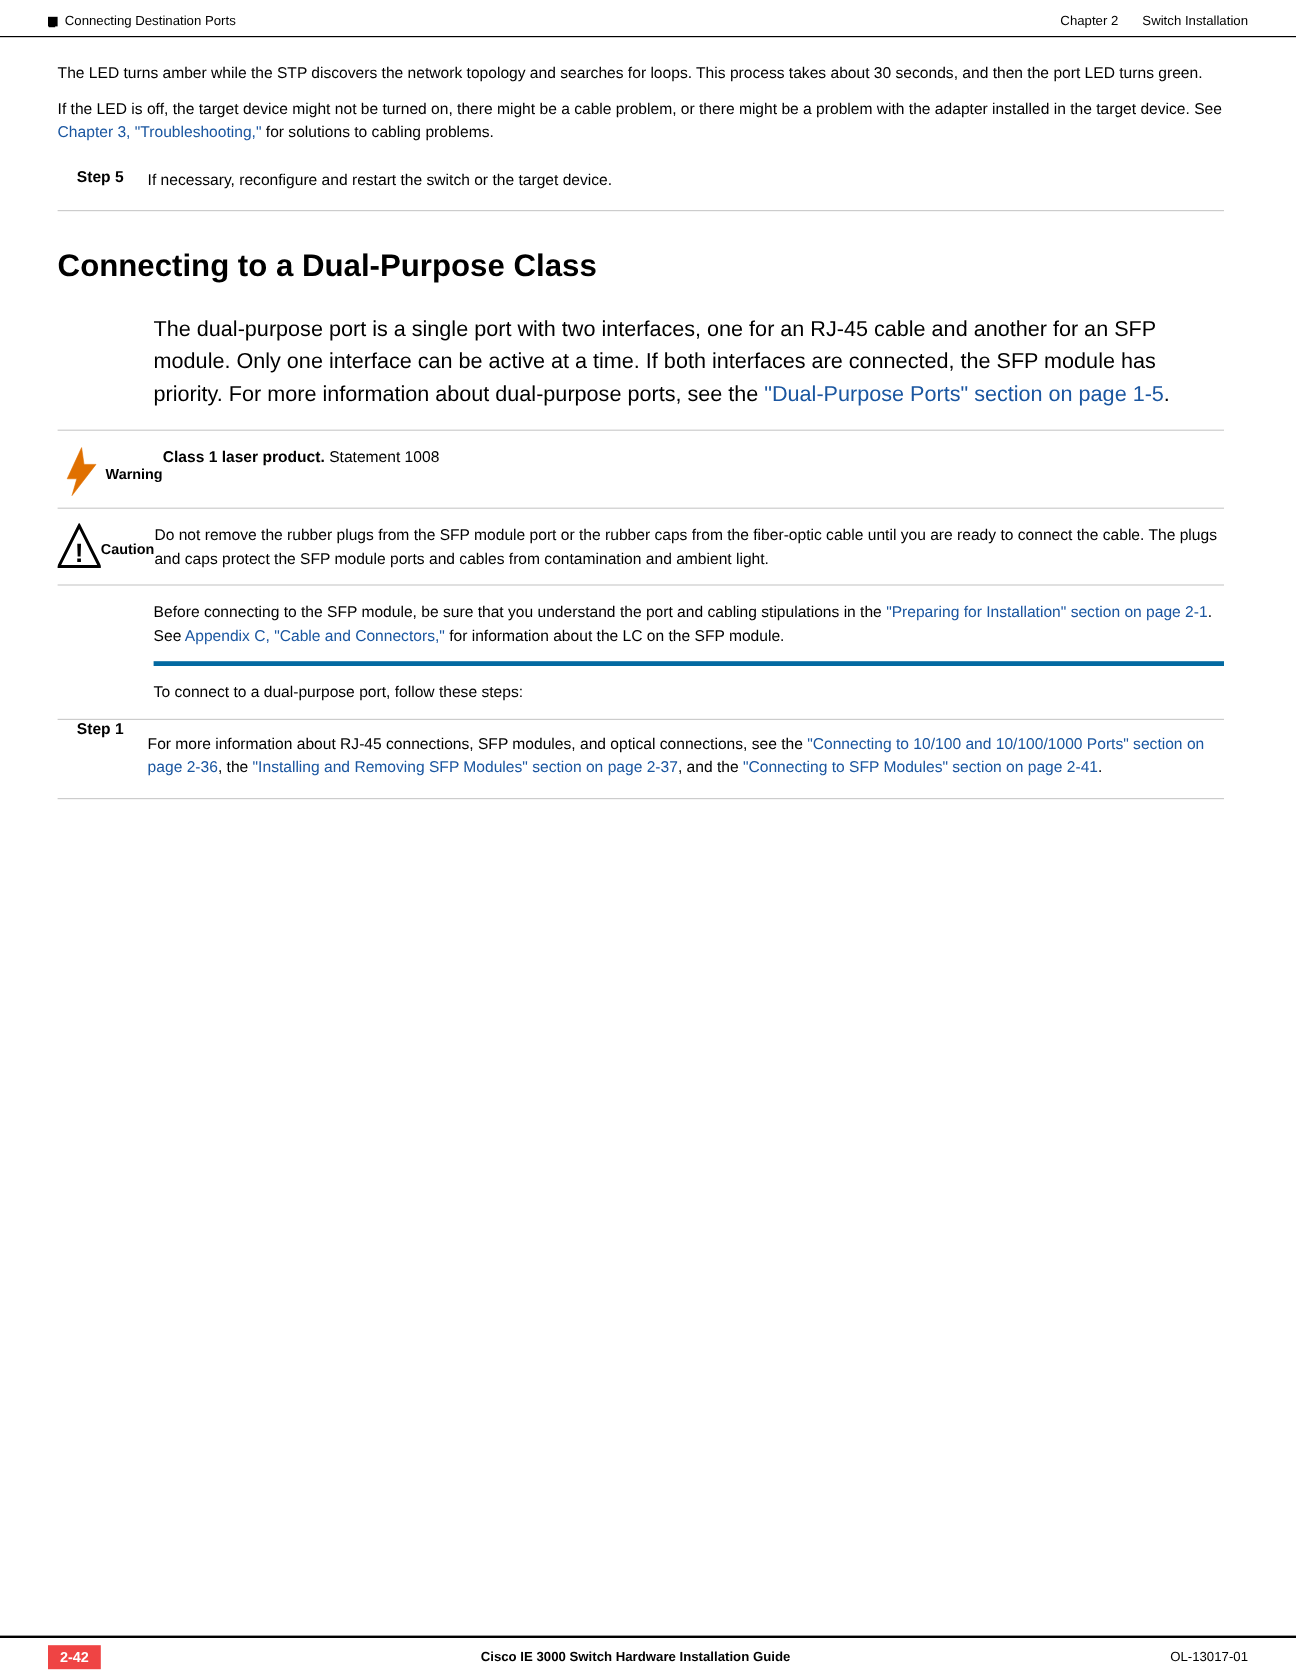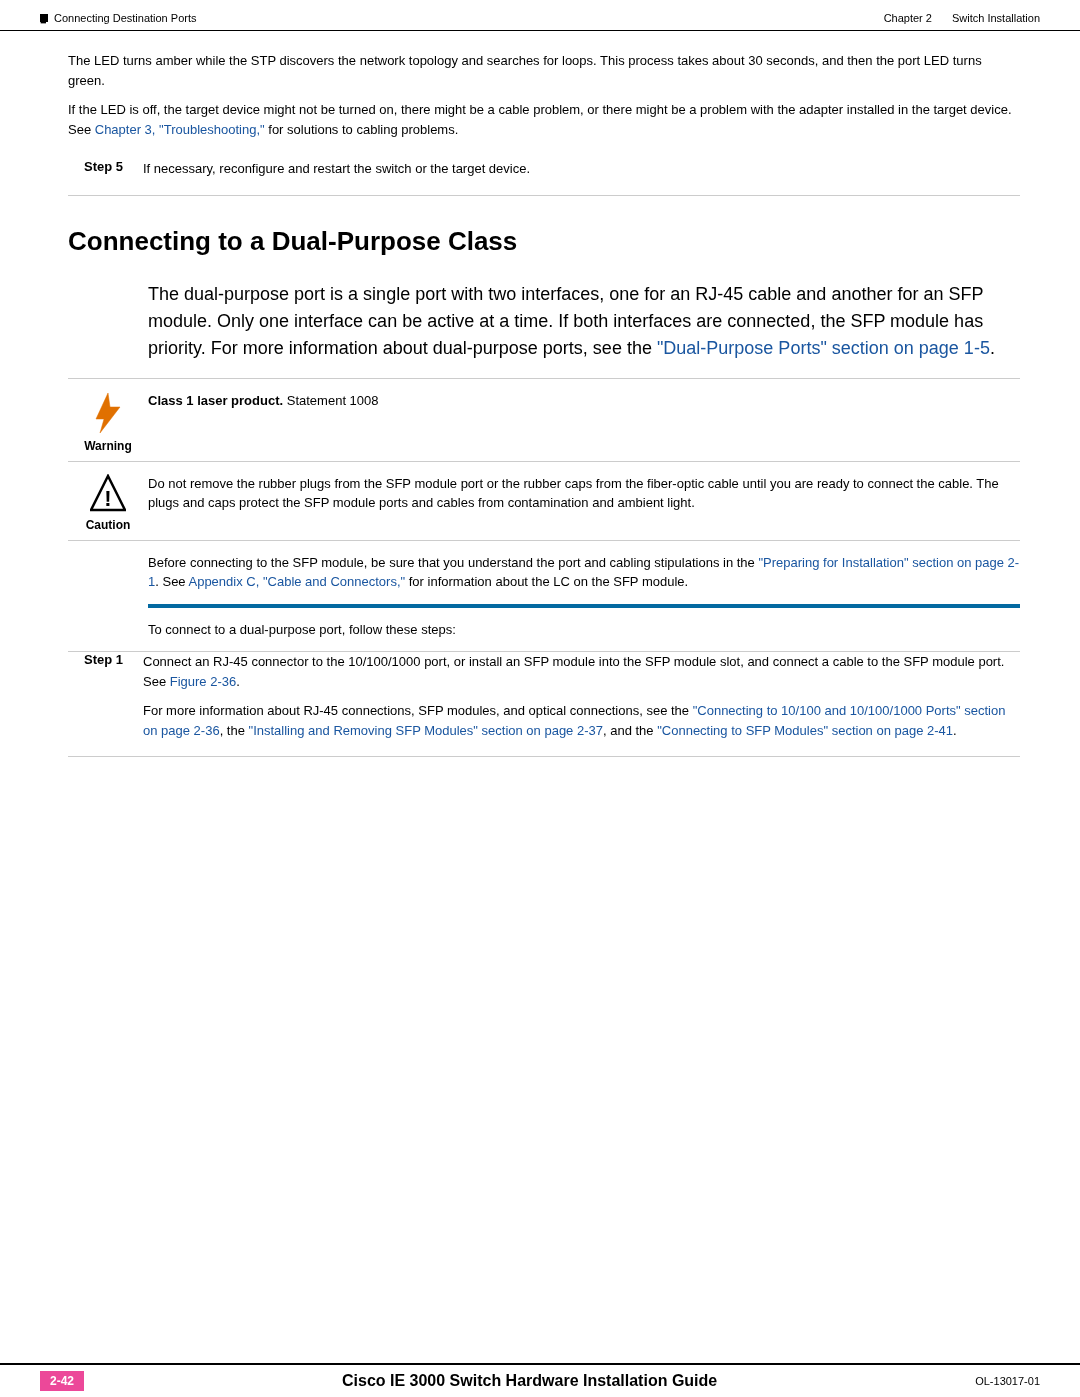--- a/index.html
+++ b/index.html
@@ -35,21 +35,21 @@
       flex-shrink: 0;
     }
     .header-right {
       display: flex;
       gap: 20px;
       padding-left: 42px;
     }
 
     
     .content {
-      padding: 20px 60px 80px 68px;
+      padding: 20px 60px 80px 48px;
     }
 
     
     .intro-section {
       margin-bottom: 20px;
     }
     .intro-section p {
       margin-bottom: 10px;
       line-height: 1.5;
       font-size: 13px;
@@ -98,21 +98,21 @@
       align-items: flex-start;
       gap: 0;
       border-top: 1px solid #ccc;
       border-bottom: 1px solid #ccc;
       margin-bottom: 0;
       padding: 8px 0;
     }
     .notice-icon-col {
       min-width: 80px;
       display: flex;
-      flex-direction: column;
+      flex-direction: row;
       align-items: center;
       padding-top: 4px;
       justify-content: flex-end;
     }
     .notice-label {
       font-weight: bold;
       font-size: 12px;
       margin-top: 4px;
     }
     .notice-content {
@@ -176,28 +176,28 @@
       left: 0;
       right: 0;
       border-top: 2px solid #000;
       display: flex;
       justify-content: space-between;
       align-items: center;
       padding: 6px 40px;
       font-size: 11px;
     }
     .page-num-box {
-      background: #ec4899;
+      background: #ef4444;
       color: #fff;
       padding: 3px 10px;
       font-size: 12px;
       font-weight: bold;
     }
     .footer-center {
-      font-size: 16px;
+      font-size: 11px;
       font-weight: bold;
     }
     .footer-right {
       font-size: 11px;
     }
   </style>
 </head>
 <body>
 
 <div class="page-header">
@@ -261,23 +261,20 @@
     <span>Before connecting to the SFP module, be sure that you understand the port and cabling stipulations in the </span><a href="#">"Preparing for Installation" section on page 2-1</a><span>. See </span><a href="#">Appendix C, "Cable and Connectors,"</a><span> for information about the LC on the SFP module.</span>
   </div>
 
   <div class="to-connect-para">
     <span>To connect to a dual-purpose port, follow these steps:</span>
   </div>
 
   <div class="step-row" style="border-top:1px solid #ccc;">
     <div class="step-label">Step 1</div>
     <div class="step-content">
-      <p>
-        <span>Connect an RJ-45 connector to the 10/100/1000 port, or install an SFP module into the SFP module slot, and connect a cable to the SFP module port. See </span><a href="#">Figure 2-36</a><span>.</span>
-      </p>
       <p style="margin-top:10px;">
         <span>For more information about RJ-45 connections, SFP modules, and optical connections, see the </span><a href="#">"Connecting to 10/100 and 10/100/1000 Ports" section on page 2-36</a><span>, the </span><a href="#">"Installing and Removing SFP Modules" section on page 2-37</a><span>, and the </span><a href="#">"Connecting to SFP Modules" section on page 2-41</a><span>.</span>
       </p>
     </div>
   </div>
 
 </div>
 
 <div class="page-footer">
   <div class="page-num-box">2-42</div>

